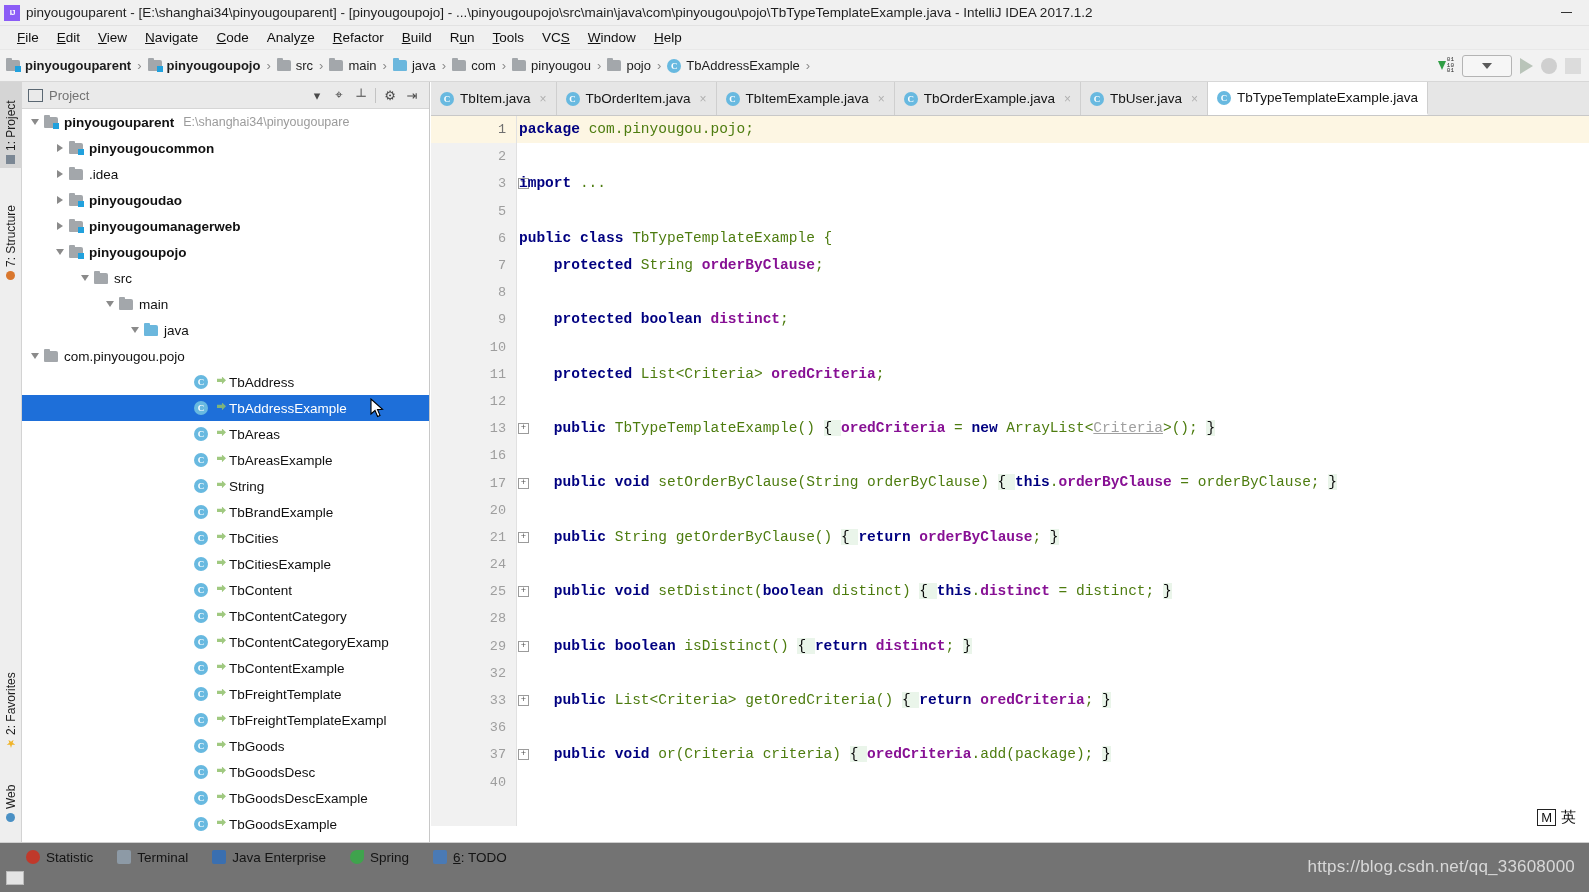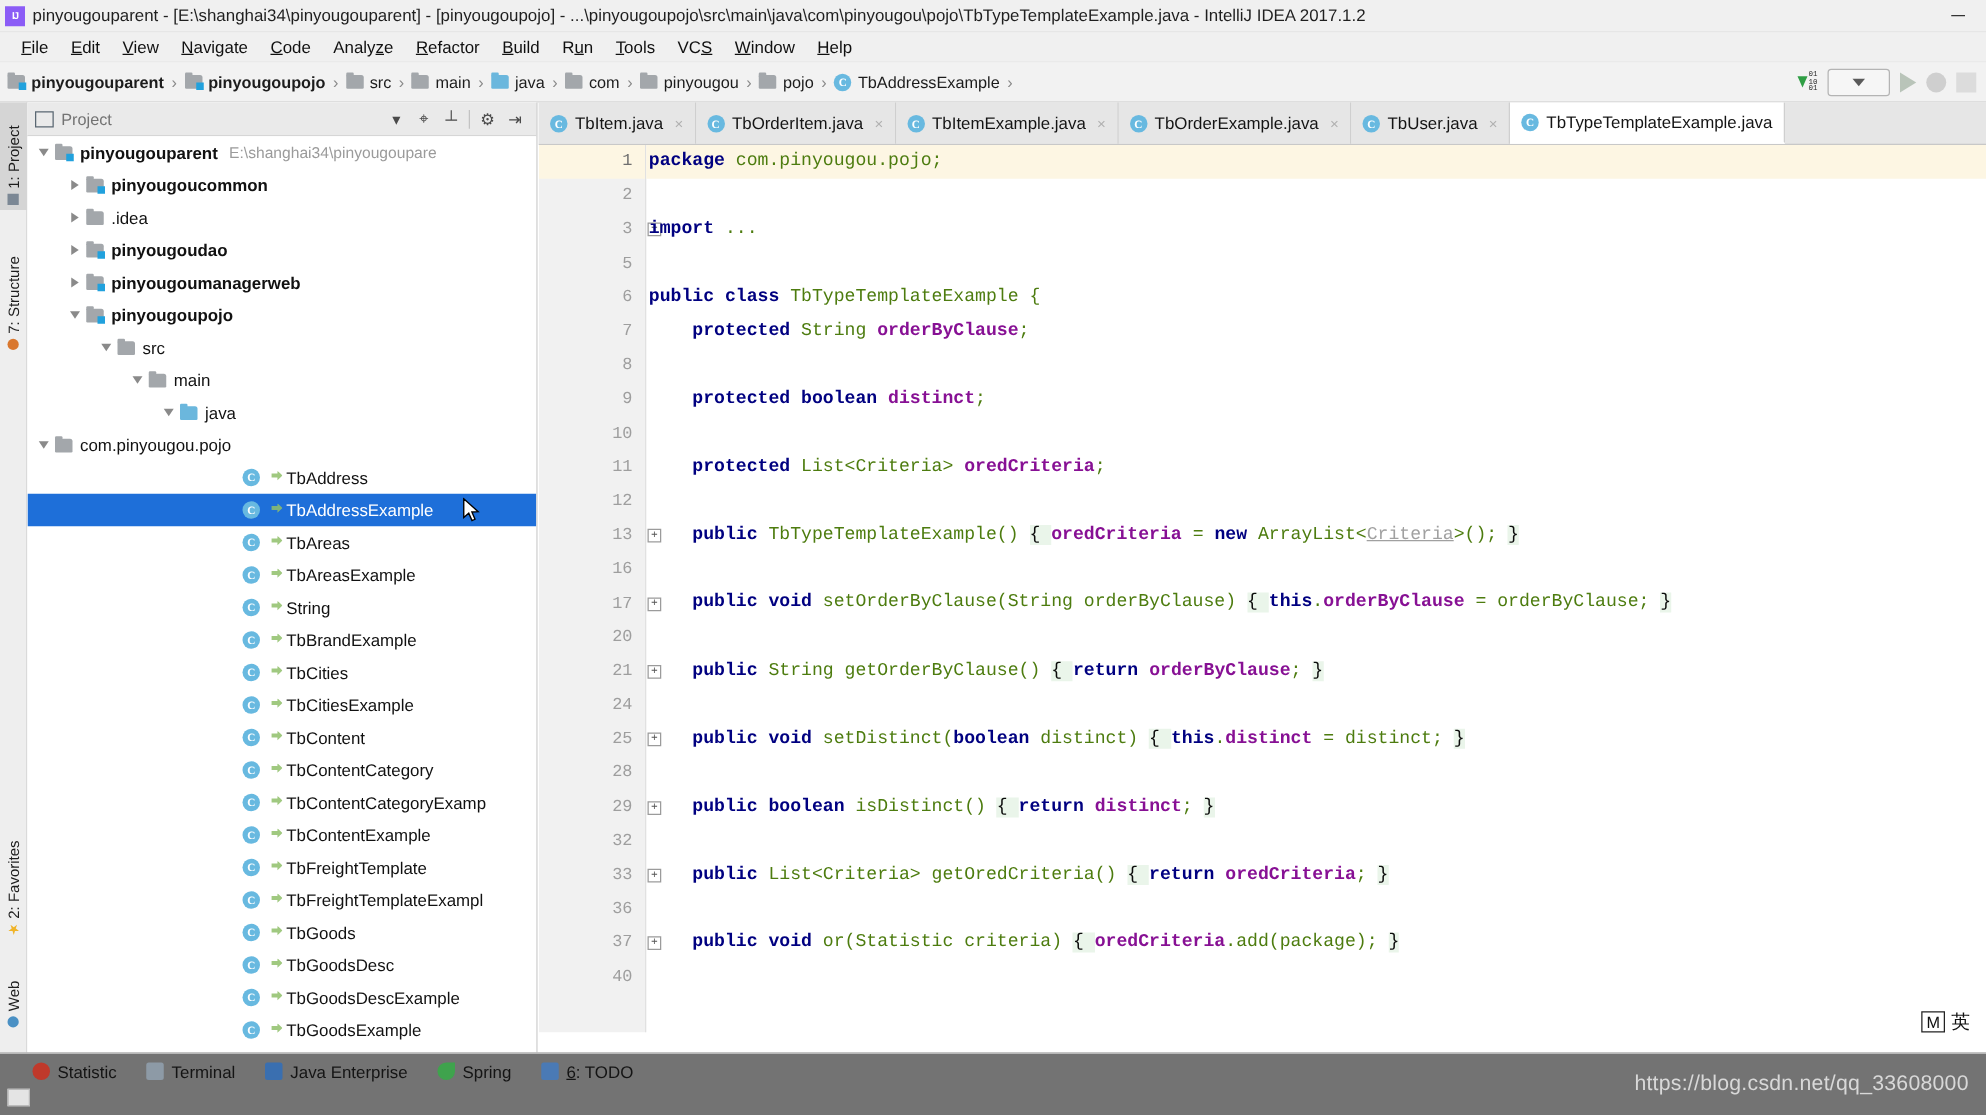--- a/index.html
+++ b/index.html
@@ -761,21 +761,21 @@
         <div class="cline"><span class="pl">    </span><span class="kw">public void </span><span class="pl">setOrderByClause(String orderByClause) </span><span class="hl">{ </span><span class="kw">this</span><span class="pl">.</span><span class="fld">orderByClause</span><span class="pl"> = orderByClause; </span><span class="hl">}</span></div>
         <div class="cline"></div>
         <div class="cline"><span class="pl">    </span><span class="kw">public </span><span class="pl">String getOrderByClause() </span><span class="hl">{ </span><span class="kw">return </span><span class="fld">orderByClause</span><span class="pl">; </span><span class="hl">}</span></div>
         <div class="cline"></div>
         <div class="cline"><span class="pl">    </span><span class="kw">public void </span><span class="pl">setDistinct(</span><span class="kw">boolean </span><span class="pl">distinct) </span><span class="hl">{ </span><span class="kw">this</span><span class="pl">.</span><span class="fld">distinct</span><span class="pl"> = distinct; </span><span class="hl">}</span></div>
         <div class="cline"></div>
         <div class="cline"><span class="pl">    </span><span class="kw">public boolean </span><span class="pl">isDistinct() </span><span class="hl">{ </span><span class="kw">return </span><span class="fld">distinct</span><span class="pl">; </span><span class="hl">}</span></div>
         <div class="cline"></div>
         <div class="cline"><span class="pl">    </span><span class="kw">public </span><span class="pl">List&lt;Criteria&gt; getOredCriteria() </span><span class="hl">{ </span><span class="kw">return </span><span class="fld">oredCriteria</span><span class="pl">; </span><span class="hl">}</span></div>
         <div class="cline"></div>
-        <div class="cline"><span class="pl">    </span><span class="kw">public void </span><span class="pl">or(Statistic criteria) </span><span class="hl">{ </span><span class="fld">oredCriteria</span><span class="pl">.add(package); </span><span class="hl">}</span></div>
+        <div class="cline"><span class="pl">    </span><span class="kw">public void </span><span class="pl">or(Criteria criteria) </span><span class="hl">{ </span><span class="fld">oredCriteria</span><span class="pl">.add(package); </span><span class="hl">}</span></div>
         <div class="cline"></div>
       </div>
   </div>
 
   <div class="ime">
     <span class="mbox">M</span>
     <span>英</span>
   </div>
 
   <div class="statusbar">

